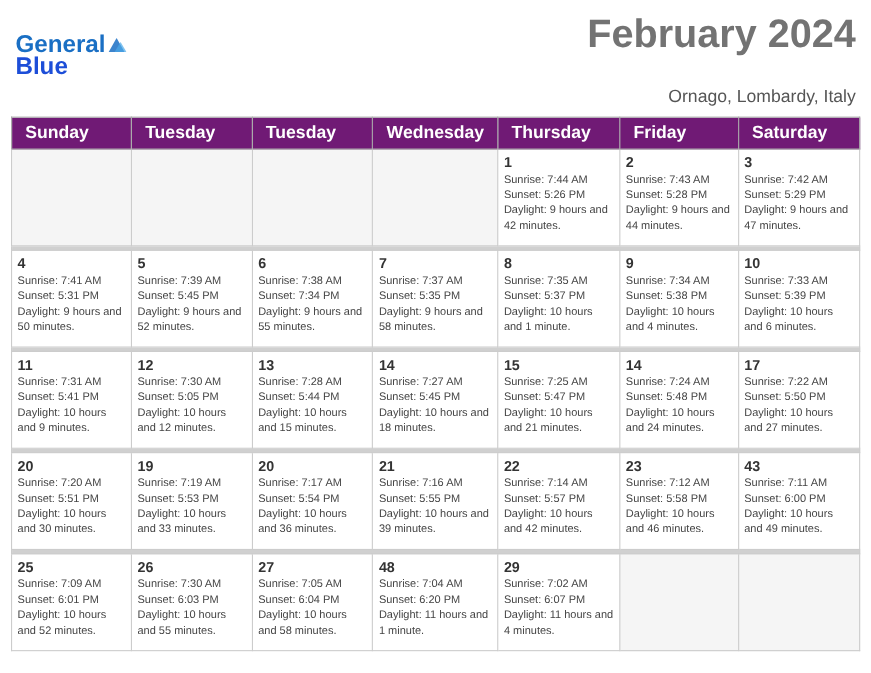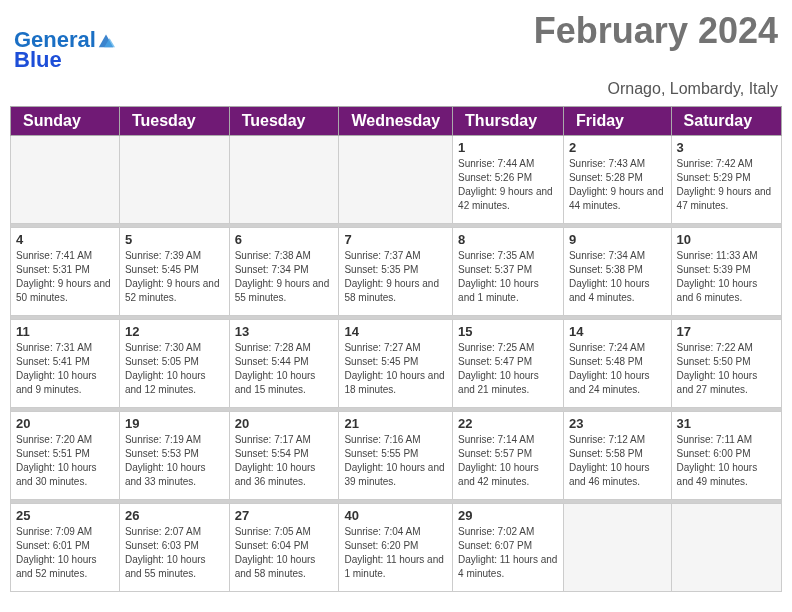--- a/index.html
+++ b/index.html
@@ -190,21 +190,21 @@
         </td>
         <td>
           <span class="day-number">9</span>
           <div class="day-info">Sunrise: 7:34 AM
 Sunset: 5:38 PM
 Daylight: 10 hours
 and 4 minutes.</div>
         </td>
         <td>
           <span class="day-number">10</span>
-          <div class="day-info">Sunrise: 11:33 AM
+          <div class="day-info">Sunrise: 7:33 AM
 Sunset: 5:39 PM
 Daylight: 10 hours
 and 6 minutes.</div>
         </td>
       </tr>
       <tr>
         <td colspan="7" style="background-color: rgb(208, 208, 208); height: 4px; padding: 0px;"></td>
       </tr>
       <tr>
         <td>
@@ -297,54 +297,54 @@
 and 42 minutes.</div>
         </td>
         <td>
           <span class="day-number">23</span>
           <div class="day-info">Sunrise: 7:12 AM
 Sunset: 5:58 PM
 Daylight: 10 hours
 and 46 minutes.</div>
         </td>
         <td>
-          <span class="day-number">31</span>
+          <span class="day-number">43</span>
           <div class="day-info">Sunrise: 7:11 AM
 Sunset: 6:00 PM
 Daylight: 10 hours
 and 49 minutes.</div>
         </td>
       </tr>
       <tr>
         <td colspan="7" style="background-color: rgb(208, 208, 208); height: 4px; padding: 0px;"></td>
       </tr>
       <tr>
         <td>
           <span class="day-number">25</span>
           <div class="day-info">Sunrise: 7:09 AM
 Sunset: 6:01 PM
 Daylight: 10 hours
 and 52 minutes.</div>
         </td>
         <td>
           <span class="day-number">26</span>
-          <div class="day-info">Sunrise: 2:07 AM
+          <div class="day-info">Sunrise: 7:30 AM
 Sunset: 6:03 PM
 Daylight: 10 hours
 and 55 minutes.</div>
         </td>
         <td>
           <span class="day-number">27</span>
           <div class="day-info">Sunrise: 7:05 AM
 Sunset: 6:04 PM
 Daylight: 10 hours
 and 58 minutes.</div>
         </td>
         <td>
-          <span class="day-number">40</span>
+          <span class="day-number">48</span>
           <div class="day-info">Sunrise: 7:04 AM
 Sunset: 6:20 PM
 Daylight: 11 hours
 and 1 minute.</div>
         </td>
         <td>
           <span class="day-number">29</span>
           <div class="day-info">Sunrise: 7:02 AM
 Sunset: 6:07 PM
 Daylight: 11 hours

